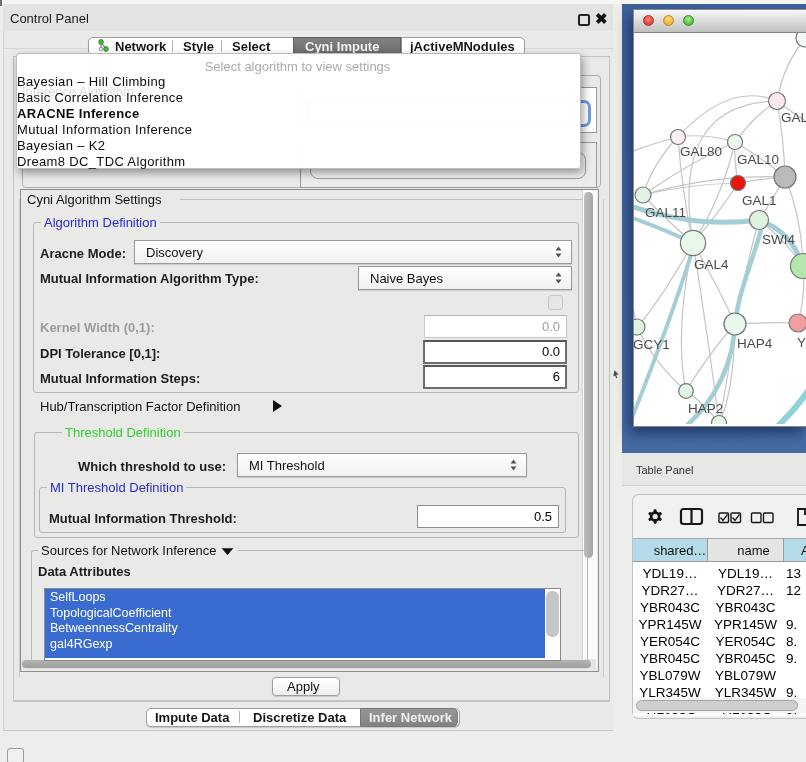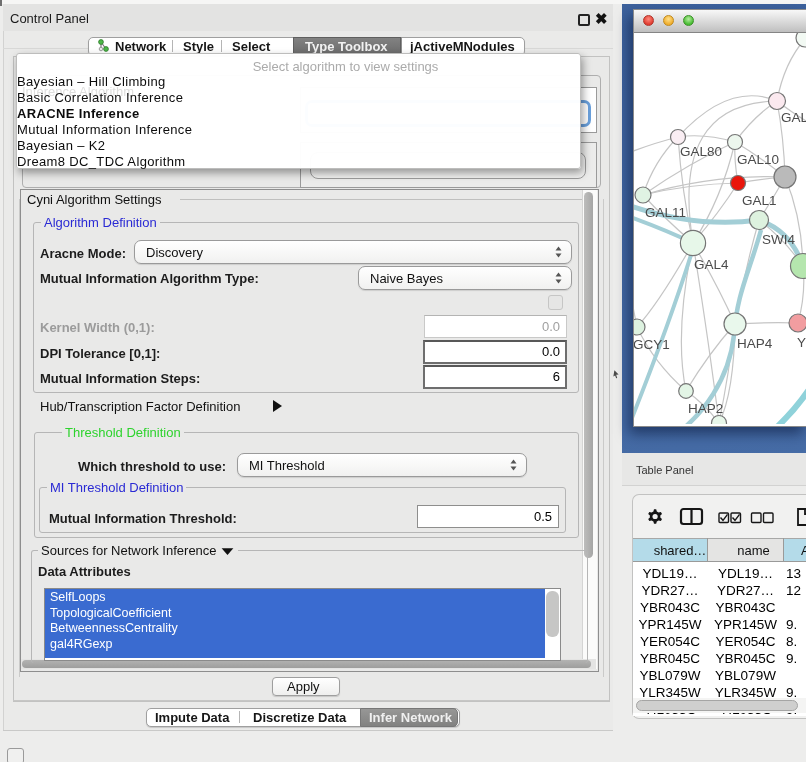--- a/index.html
+++ b/index.html
@@ -3,21 +3,21 @@
 <meta charset="utf-8">
 <style>
 html,body{margin:0;padding:0;}
 body{width:806px;height:762px;overflow:hidden;background:#ededec;font-family:"Liberation Sans",sans-serif;}
 .abs{position:absolute;}
 #page{position:relative;width:806px;height:762px;}
 .lbl{font-size:13px;font-weight:bold;color:#1c1c1c;}
 .lbl.dis{color:#9b9b9b;}
 .gbox{position:absolute;border:1px solid #b6b6b6;border-radius:3px;}
 .gtitle{position:absolute;font-size:13px;background:#e9e9e8;padding:0 3px;line-height:13px;}
-.combo{position:absolute;border:1px solid #9a9a9a;border-radius:7px;background:linear-gradient(#ffffff,#f1f1f0);box-shadow:0 1px 1px rgba(0,0,0,0.12);}
+.combo{position:absolute;border:1px solid #9a9a9a;border-radius:0;background:linear-gradient(#ffffff,#f1f1f0);box-shadow:0 1px 1px rgba(0,0,0,0.12);}
 .combo .ct{position:absolute;left:11px;top:50%;transform:translateY(-50%);font-size:13px;color:#111;}
 .combo .ar{position:absolute;right:8px;top:50%;transform:translateY(-50%);width:9px;height:14px;}
 .inp{position:absolute;background:#fff;font-size:13px;text-align:right;}
 </style>
 </head>
 <body>
 <div id="page">
 
 <div class="abs" style="left:0;top:0;width:806px;height:4px;background:#f6f6f5;"></div>
 <div class="abs" style="left:0;top:0;width:2px;height:6px;background:#6f6f6f;"></div>
@@ -39,21 +39,21 @@
 <div class="abs" style="left:310px;top:152px;width:274px;height:25px;border:1px solid #9c9c9c;border-radius:8px;background:#f2f2f1;"></div>
 
 <div class="abs" style="left:88px;top:37px;width:435px;height:17px;background:#fff;border:1px solid #9f9f9f;border-radius:5px;box-shadow:0 1px 1px rgba(0,0,0,0.15);"></div>
 <div class="abs" style="left:293px;top:37px;width:108px;height:17px;background:linear-gradient(#828282,#6d6d6d);border:1px solid #5f5f5f;box-sizing:border-box;"></div>
 <div class="abs" style="left:172px;top:40px;width:1px;height:12px;background:#b5b5b5;"></div>
 <div class="abs" style="left:221px;top:40px;width:1px;height:12px;background:#b5b5b5;"></div>
 <div class="abs" style="left:401px;top:37px;width:1px;height:17px;background:#8f8f8f;"></div>
 <div class="abs" style="left:115px;top:39px;font-size:13px;font-weight:bold;color:#161616;">Network</div>
 <div class="abs" style="left:183px;top:39px;font-size:13px;font-weight:bold;color:#161616;">Style</div>
 <div class="abs" style="left:232px;top:39px;font-size:13px;font-weight:bold;color:#161616;">Select</div>
-<div class="abs" style="left:305px;top:39px;font-size:13px;font-weight:bold;color:#f2f2f2;">Type Toolbox</div>
+<div class="abs" style="left:305px;top:39px;font-size:13px;font-weight:bold;color:#f2f2f2;">Cyni Impute</div>
 <div class="abs" style="left:410px;top:39px;font-size:13px;font-weight:bold;color:#161616;">jActiveMNodules</div>
 <svg class="abs" style="left:97px;top:39px;" width="14" height="14" viewBox="0 0 14 14">
 <line x1="4" y1="3" x2="9" y2="10" stroke="#777" stroke-width="1.2"></line>
 <line x1="4" y1="3" x2="4" y2="10" stroke="#777" stroke-width="1.2"></line>
 <circle cx="4" cy="3" r="2.4" fill="#4db848" stroke="#2c7a28" stroke-width="0.8"></circle>
 <circle cx="9" cy="10" r="2.4" fill="#4db848" stroke="#2c7a28" stroke-width="0.8"></circle>
 <circle cx="4" cy="10" r="1.8" fill="#e8e8e8" stroke="#888" stroke-width="0.8"></circle>
 </svg>
 
 <div class="abs" style="left:20px;top:189px;width:577px;height:481px;border:1px solid #8e8e8e;background:#e9e9e8;"></div>
@@ -134,21 +134,21 @@
 <div class="abs" style="left:155px;top:710px;font-size:13px;font-weight:bold;color:#161616;">Impute Data</div>
 <div class="abs" style="left:253px;top:710px;font-size:13px;font-weight:bold;color:#161616;">Discretize Data</div>
 <div class="abs" style="left:369px;top:710px;font-size:13px;font-weight:bold;color:#f0f0f0;">Infer Network</div>
 
 <div class="abs" style="left:3px;top:730px;width:610px;height:1px;background:#c9c9c8;"></div>
 
 <div class="abs" style="left:7px;top:748px;width:15px;height:14px;border:1px solid #9a9a9a;border-radius:3px;background:#f0f0ef;"></div>
 
 <div class="abs" style="left:16px;top:53px;width:563px;height:114px;background:rgba(255,255,255,0.975);border:1px solid #bdbdbc;border-radius:3px;box-shadow:2px 4px 9px rgba(0,0,0,0.38);"></div>
 <div class="abs" style="left:22px;top:84px;font-size:13px;color:#dededd;">Inference Algorithm</div>
-<div class="abs" style="left:16px;top:59px;width:563px;text-align:center;font-size:13px;color:#ababab;margin-left:48px;">Select algorithm to view settings</div>
+<div class="abs" style="left:16px;top:59px;width:563px;text-align:center;font-size:13px;color:#ababab;">Select algorithm to view settings</div>
 <div class="abs" style="left:17px;top:74px;font-size:13px;color:#0c0c0c;line-height:16px;letter-spacing:0.35px;">Bayesian – Hill Climbing<br>Basic Correlation Inference<br><b>ARACNE Inference</b><br>Mutual Information Inference<br>Bayesian – K2<br>Dream8 DC_TDC Algorithm</div>
 
 <svg class="abs" style="left:613px;top:370px;" width="7" height="9" viewBox="0 0 10 12">
       <path d="M2 0 L8 6 L4.5 6.5 L6 11 L4.5 11.5 L3 7.5 L0.5 9 Z" fill="#222" opacity="0.8"></path>
     </svg>
 
 <div class="abs" style="left:622px;top:4px;width:184px;height:449px;background:linear-gradient(160deg,#3c619c,#466ca6);"></div>
 
 <div class="abs" style="left:633px;top:9px;width:173px;height:416px;border:1px solid #8a8a8a;border-right:none;box-shadow:-4px 7px 12px rgba(8,22,56,0.55);background:#fff;"></div>
 <div class="abs" style="left:634px;top:10px;width:172px;height:22px;background:linear-gradient(#f8f8f8,#bfbfbf);border-bottom:1px solid #858585;"></div>

